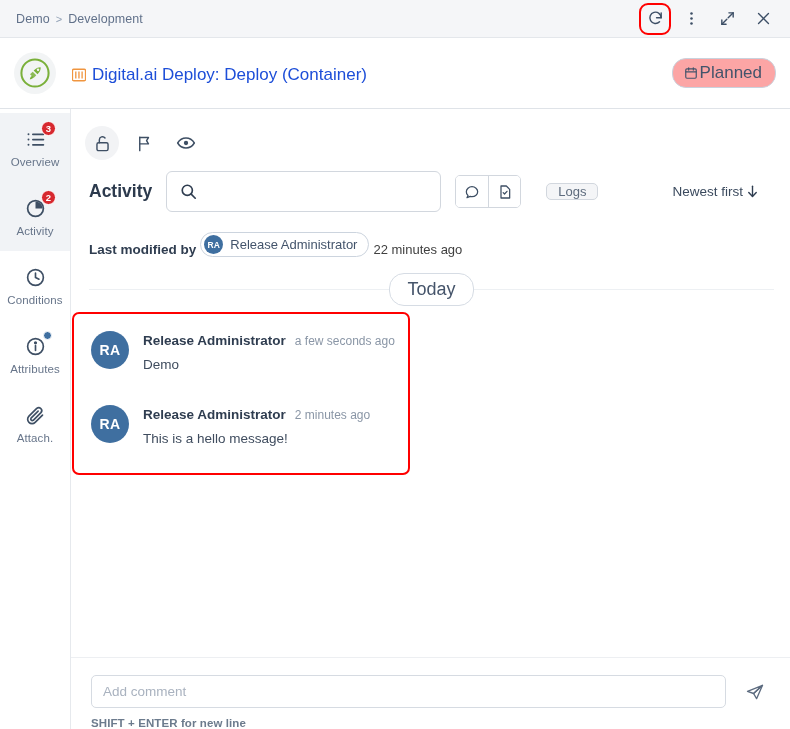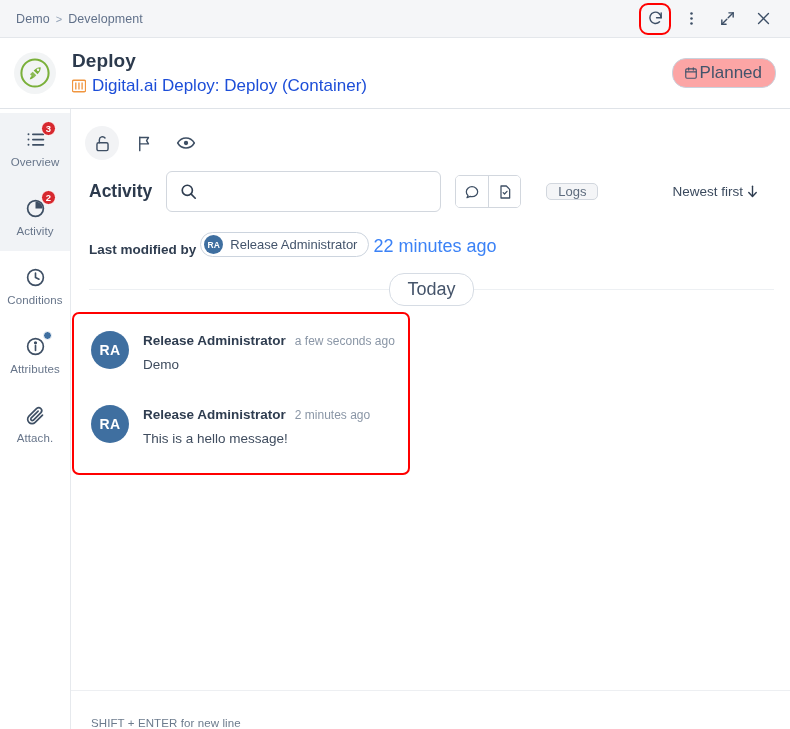--- a/index.html
+++ b/index.html
@@ -280,21 +280,21 @@
     width: 19px; height: 19px;
     border-radius: 50%;
     background: #3f6fa0;
     color: #fff;
     font-size: 8.5px;
     font-weight: bold;
     display: flex; align-items: center; justify-content: center;
     letter-spacing: .2px;
   }
   .chip-name { font-size: 13px; color: #43546b; }
-  .lastmod-time { font-size: 18px; color: #3b82f6; }
+  .lastmod-time { font-size: 13px; color: #404040; }
 
   
   .today-wrap {
     position: relative;
     margin: 17px 16px 0 18px;
     height: 30px;
     display: flex;
     align-items: center;
     justify-content: center;
   }
@@ -378,20 +378,21 @@
     display: flex; align-items: center; justify-content: center;
     color: #5c6b7f;
     cursor: pointer;
     margin-right: 4px;
   }
   .hint {
     font-size: 11.5px;
     color: #6c7b8d;
     margin-top: 9px;
     letter-spacing: .1px;
+    font-weight: bold;
   }
 </style>
 </head>
 <body>
 
 <div class="breadcrumb-bar">
   <span class="crumb link">Demo</span>
   <span class="crumb-sep">&gt;</span>
   <span class="crumb link">Development</span>
 
@@ -434,21 +435,20 @@
       <g fill="#7ab03a">
         <path d="M26.6 13.2c.3 2.4-.6 4.8-2.4 6.9l-1.3 1.5-4.5-4.5 1.5-1.3c2.1-1.8 4.4-2.7 6.7-2.6z"></path>
         <path d="M17.3 18.5l4.2 4.2-3.1 3.1-4.2-4.2z" opacity=".85"></path>
         <path d="M15.3 24.1c-1.2 1.2-1.3 3.4-1.3 3.4s2.2-.1 3.4-1.3c.7-.7.7-1.8 0-2.4-.6-.6-1.5-.5-2.1.3z"></path>
         <circle cx="23.6" cy="16.3" r="1.5" fill="#f2f4f5"></circle>
       </g>
     </svg>
   </div>
 
   <div class="title-block">
-    <div class="page-title">Deploy</div>
     <div class="subtitle-row">
       <svg class="di-icon" viewBox="0 0 16 16">
         <rect x="0.5" y="1.5" width="15" height="13" rx="1.5" fill="none" stroke="#f0953f" stroke-width="1.6"></rect>
         <rect x="3.6" y="4" width="1.5" height="8" fill="#f0953f"></rect>
         <rect x="7.2" y="4" width="1.5" height="8" fill="#f0953f"></rect>
         <rect x="10.8" y="4" width="1.5" height="8" fill="#f0953f"></rect>
       </svg>
       <span class="subtitle">Digital.ai Deploy: Deploy (Container)</span>
     </div>
   </div>
@@ -621,17 +621,26 @@
             <span class="c-time">2 minutes ago</span>
           </div>
           <div class="c-text">This is a hello message!</div>
         </div>
       </div>
     </div>
 
     <div class="spacer"></div>
 
     <div class="composer">
+      <div class="composer-row">
+        <input class="comment-input" type="text" placeholder="Add comment" style="">
+        <div class="send-btn">
+          <svg width="20" height="20" viewBox="0 0 24 24" fill="none" stroke="currentColor" stroke-width="1.6" stroke-linejoin="round">
+            <path d="M21 4L3 11.2l7.3 2.6L21 4z"></path>
+              <path d="M21 4l-7.1 16-3.6-6.2L21 4z"></path>
+          </svg>
+        </div>
+      </div>
       <div class="hint">SHIFT + ENTER for new line</div>
     </div>
 
   </div>
 </div>
 
 </body></html>

